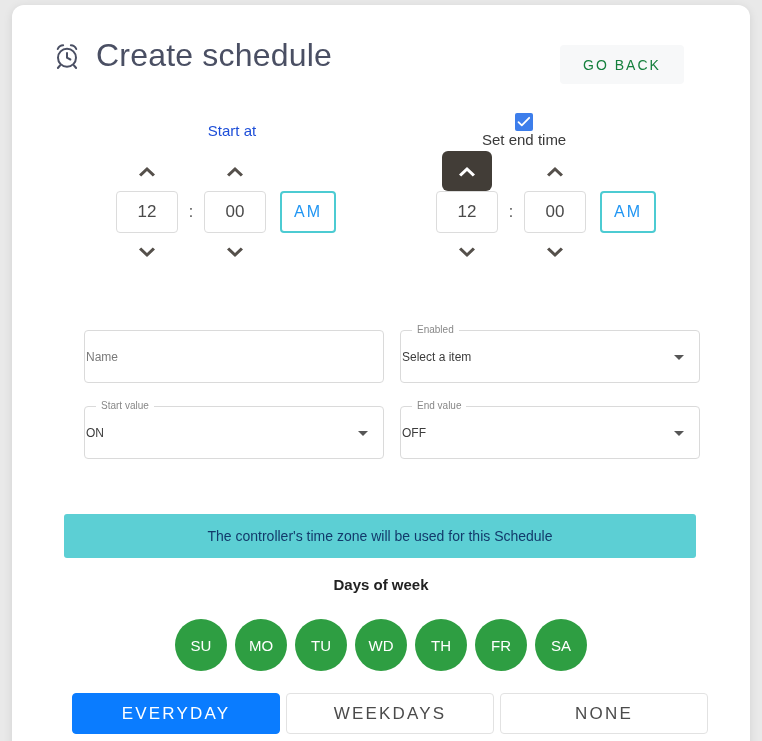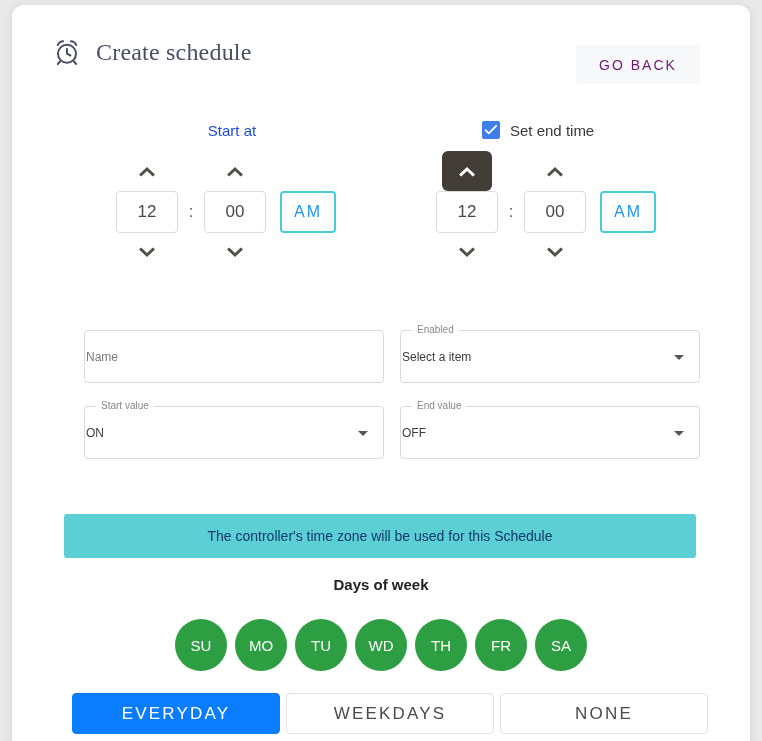--- a/index.html
+++ b/index.html
@@ -43,40 +43,39 @@
     align-items: center;
     gap: 14px;
   }
   .alarm-icon {
     width: 30px;
     height: 30px;
     display: block;
     color: #4a4f63;
   }
   .page-title {
-    font-size: 24px;
+    font-size: 32px;
     font-weight: 400;
     color: #4a4f63;
     letter-spacing: 0.2px;
     white-space: nowrap;
-    font-family: Liberation Serif, serif;
   }
   .go-back-btn {
     position: absolute;
-    right: 50px;
+    right: 66px;
     top: 40px;
     width: 124px;
     height: 39px;
     background: #f7f8f9;
     border: none;
     border-radius: 4px;
     font-family: "Liberation Sans", sans-serif;
     font-size: 14px;
     letter-spacing: 2px;
-    color: #701a75;
+    color: #15803d;
     cursor: pointer;
   }
 
   
   .time-section {
     position: absolute;
     top: 108px;
     left: 0;
     width: 100%;
     height: 185px;
@@ -97,22 +96,22 @@
   .picker.start .picker-head { justify-content: center; padding-right: 14px;}
   .picker.end  .picker-head { justify-content: flex-start; padding-left: 58px; }
 
   .head-label {
     font-size: 15px;
     color: #1d4ed8;
   }
   .checkbox-row {
     display: flex;
     align-items: center;
-    gap: 10px;
     cursor: pointer;
+    flex-direction: column;
   }
   .cbx {
     width: 18px;
     height: 18px;
     background: #3d7eeb;
     border-radius: 2px;
     position: relative;
     flex: none;
   }
   .cbx svg { position: absolute; left: 2px; top: 3px; }

